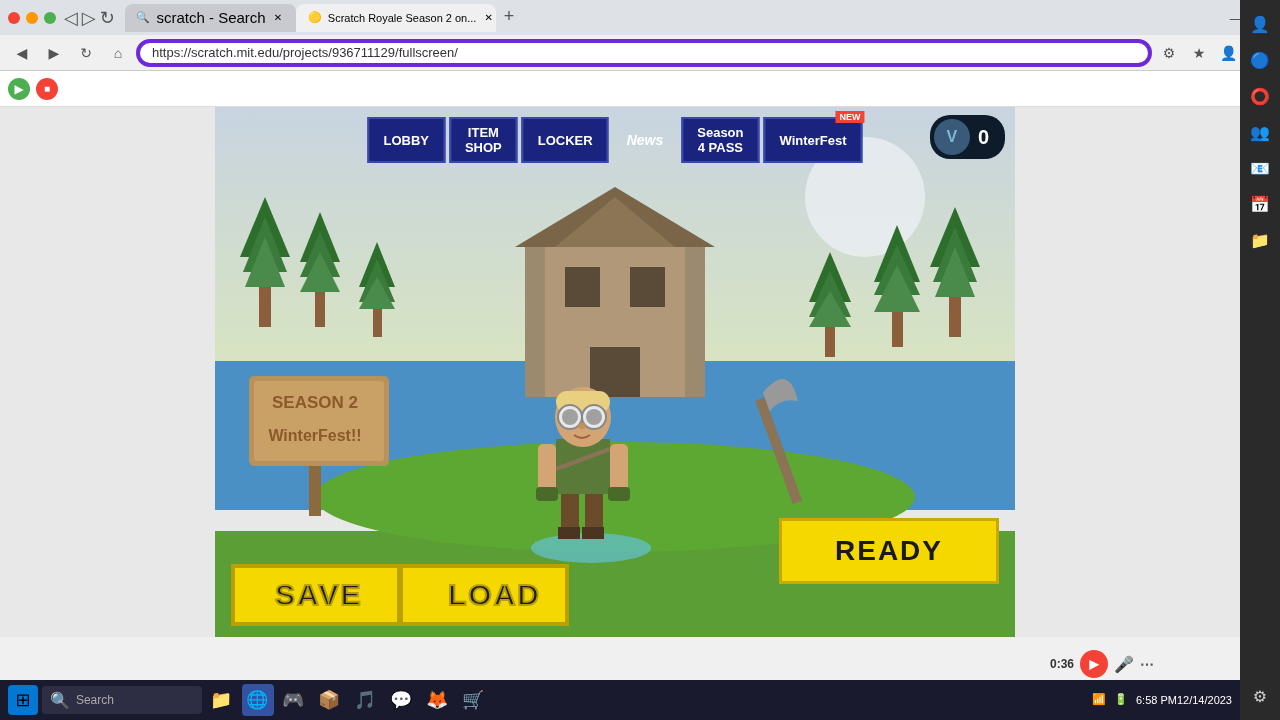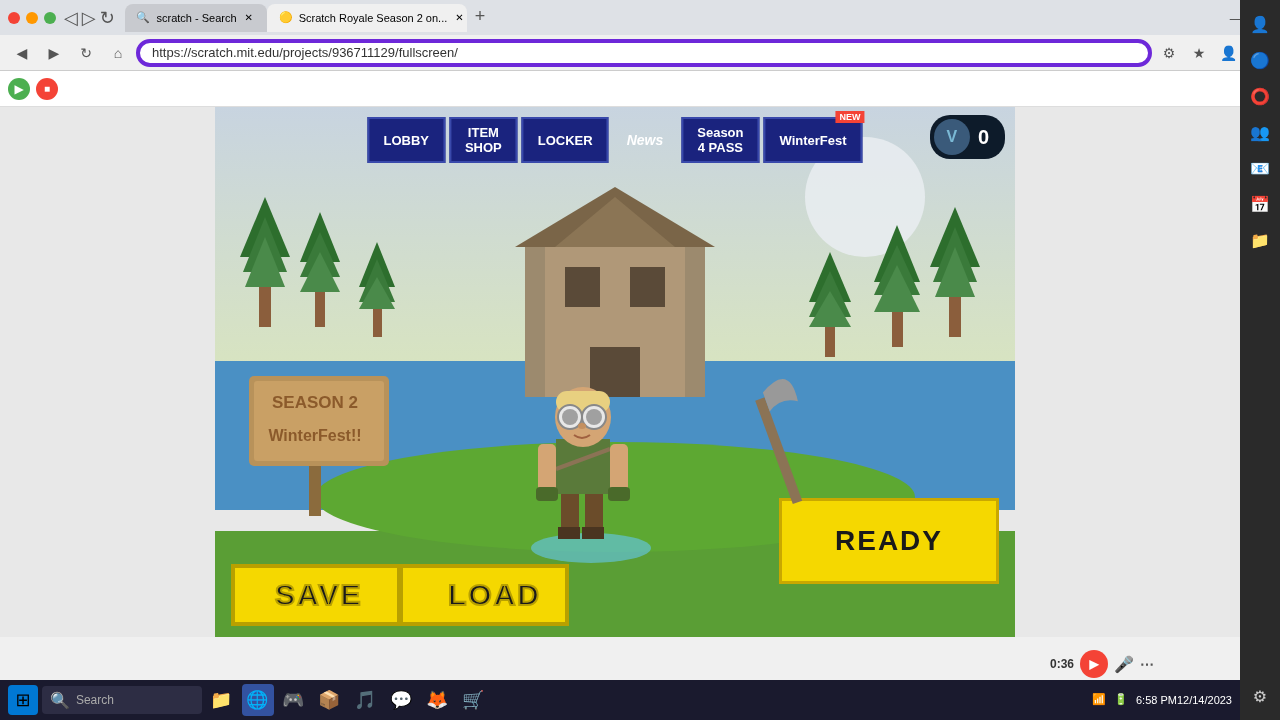--- a/index.html
+++ b/index.html
@@ -256,21 +256,21 @@
       margin-top: 2px;
     }
 
     
     .ready-btn {
       position: absolute;
       bottom: 10%;
       right: 2%;
       background: #f5d800;
       border: 3px solid #c9a800;
-      padding: 24px 20px;
+      padding: 14px 20px;
       text-align: center;
       width: 220px;
       cursor: pointer;
     }
 
     .ready-text {
       color: #1a1a1a;
       font-size: 28px;
       font-weight: 900;
       font-family: 'Impact', sans-serif;
@@ -491,21 +491,21 @@
 
     <div style="display:flex; gap:4px; align-items: center; font-size:18px; color:#555; margin-right:8px;">
       <span>◁</span>
       <span>▷</span>
       <span>↻</span>
     </div>
     <div style="display:flex; flex:1; gap:0;">
 
       <div class="tab inactive">
         <span style="font-size:11px;">🔍</span>
-        <span style="font-size:11px;text-align:center;">scratch - Search</span>
+        <span style="font-size:15px;text-align:center;">scratch - Search</span>
         <span class="tab-close">✕</span>
       </div>
 
       <div class="tab active">
         <span style="font-size:11px;">🟡</span>
         <span style="font-size:11px;">Scratch Royale Season 2 on...</span>
         <span class="tab-close">✕</span>
       </div>
       <div style="width:26px;height:26px;display:flex;align-items:center;justify-content:center;font-size:18px;cursor:pointer;color:#555;">+</div>
     </div>

